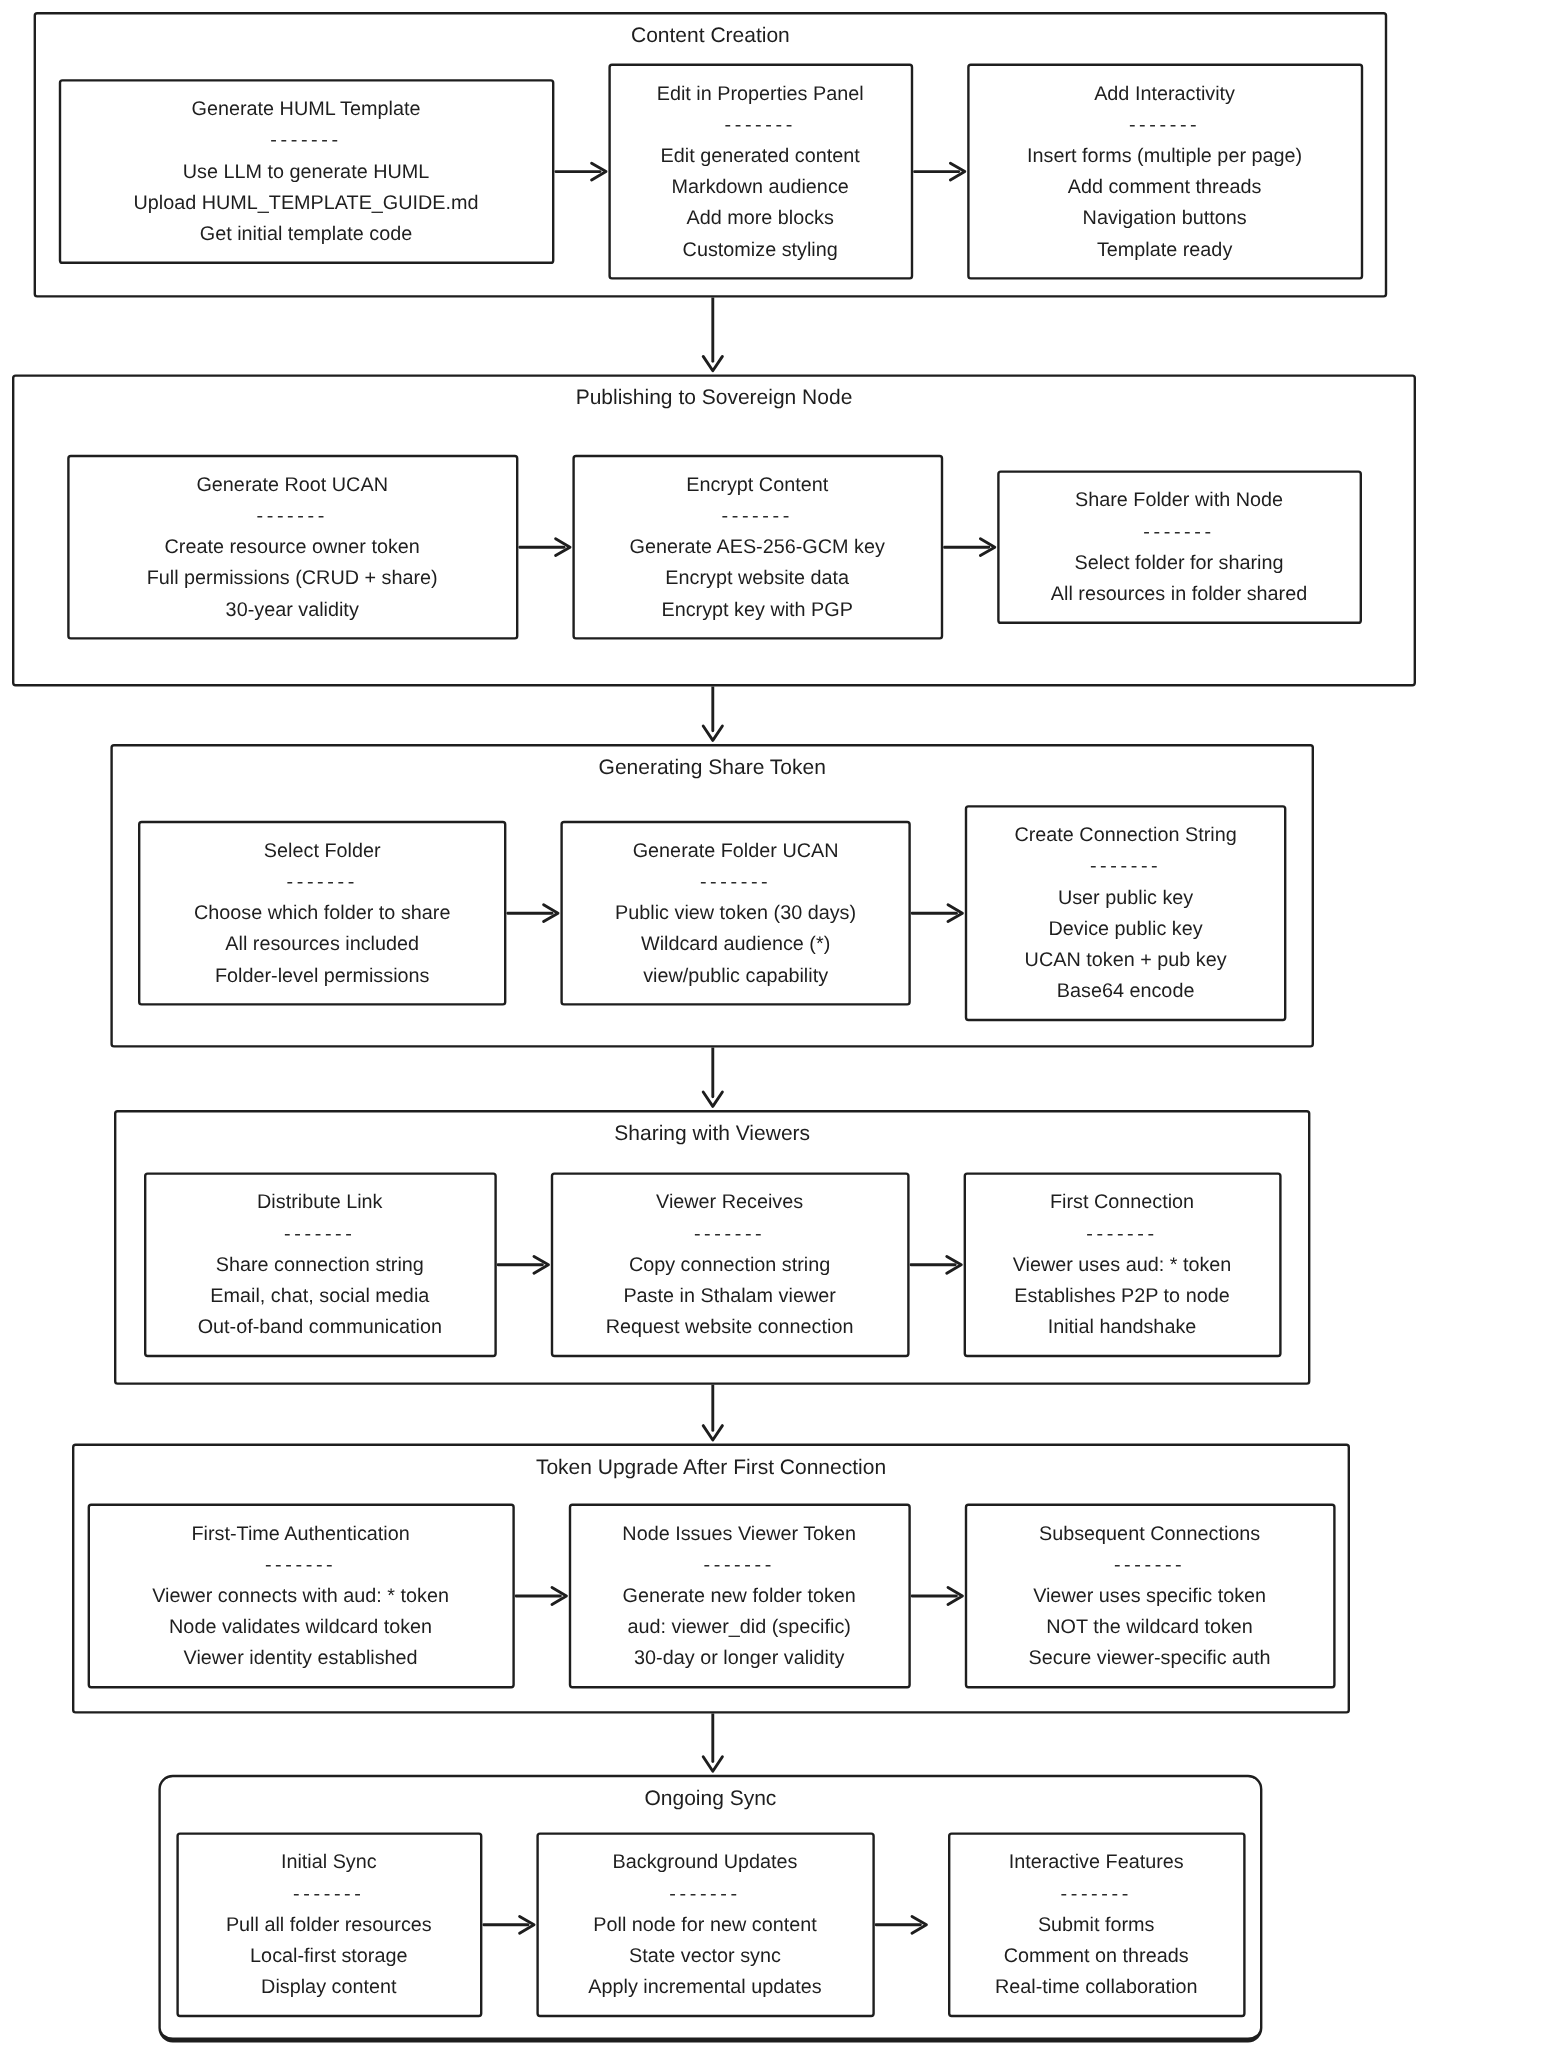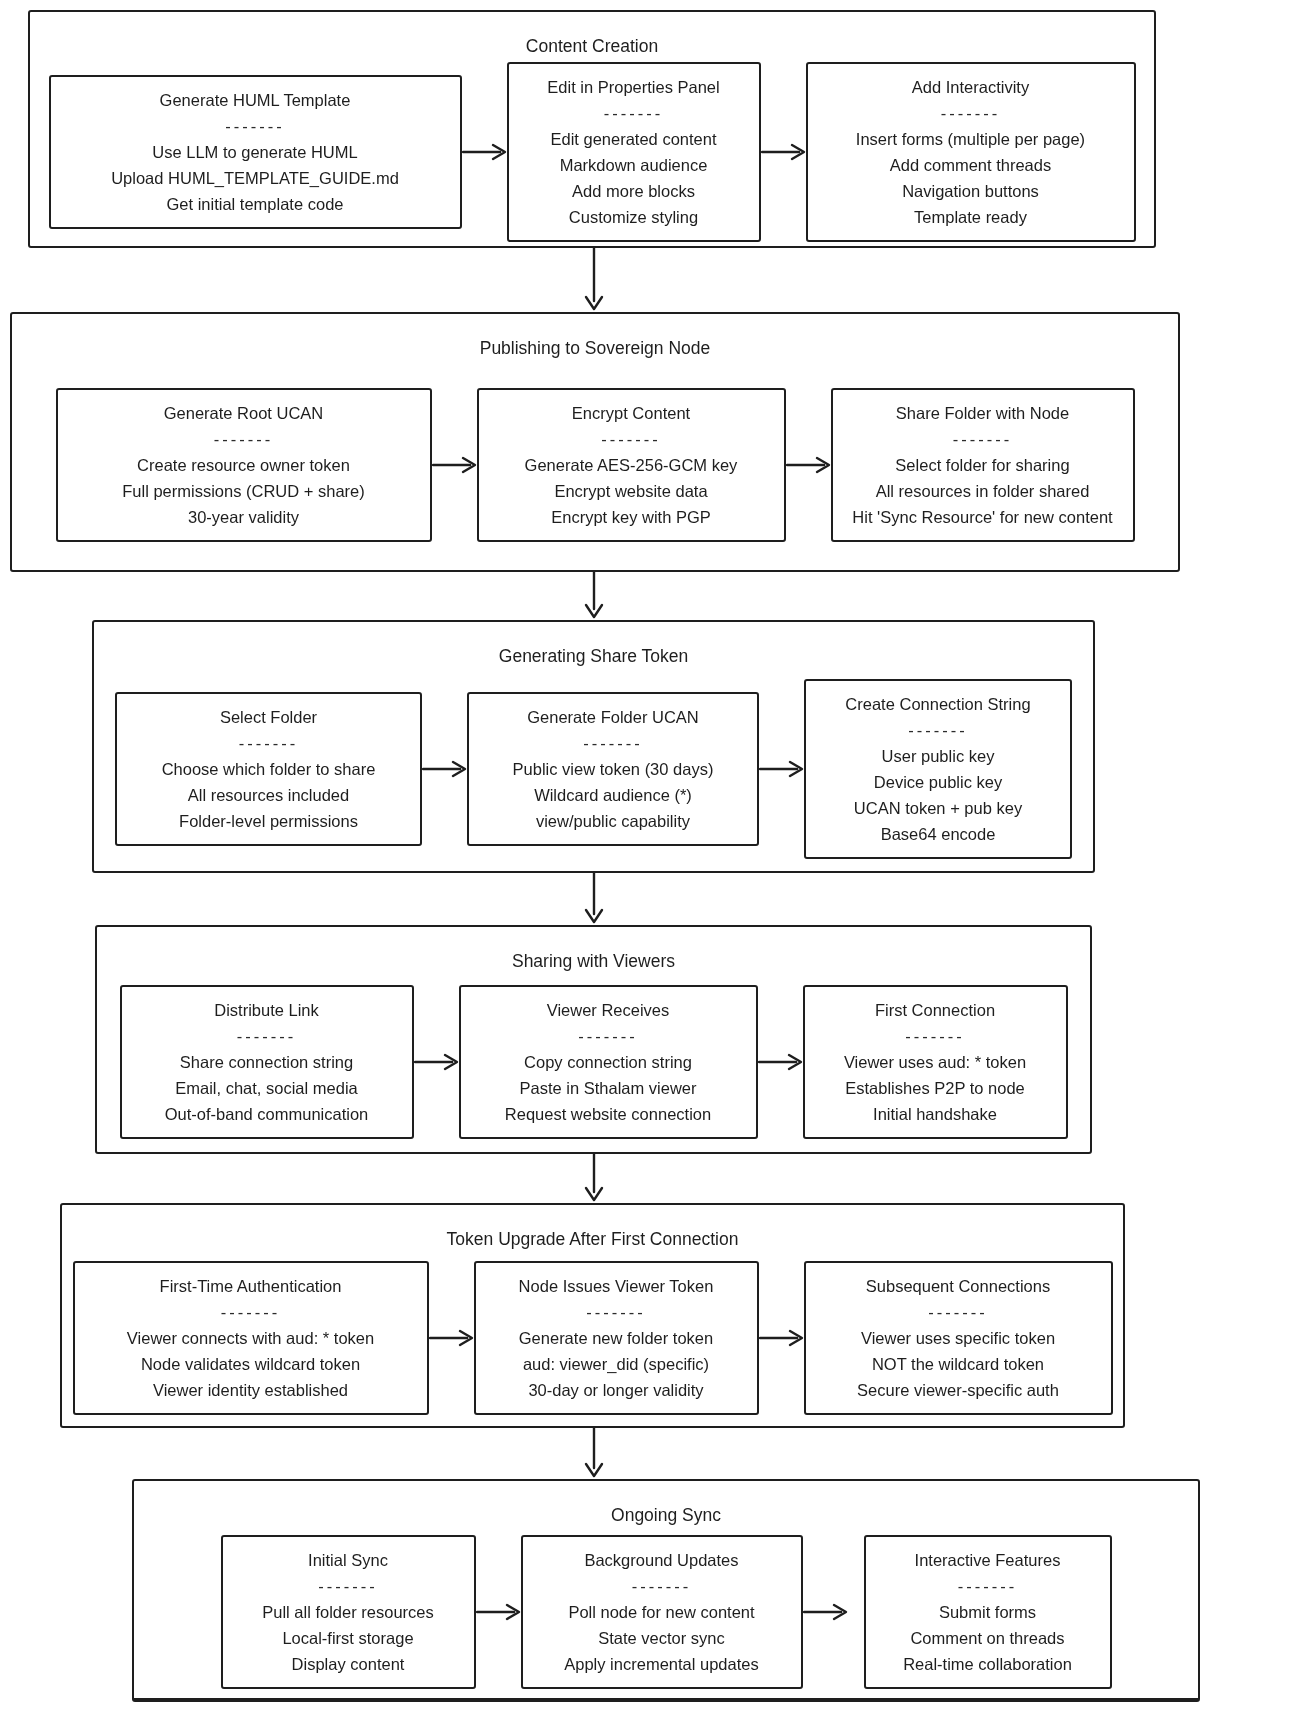--- a/index.html
+++ b/index.html
@@ -15,21 +15,21 @@
     border: 2px solid #1e1e1e;
     border-radius: 3px;
     background: #ffffff;
     box-sizing: border-box;
     display: flex;
     flex-direction: column;
   }
   .section-title {
     text-align: center;
     font-size: 17.5px;
-    padding-top: 24px;
+    padding-top: 7px;
     flex: 0 0 auto;
   }
   .row {
     flex: 1 1 auto;
     display: flex;
     align-items: center;
     justify-content: center;
   }
   .box {
     border: 2px solid #1e1e1e;
@@ -118,21 +118,20 @@
     </div>
     <svg class="harrow" width="45" height="22" viewBox="0 0 45 22">
         <line x1="1" y1="11" x2="38" y2="11"></line>
         <polyline points="31,4 43,11 31,18"></polyline>
       </svg>
     <div class="box" style="width:304px;">
       <div class="box-title">Share Folder with Node</div>
       <div class="box-sep">-------</div>
       <div class="box-line">Select folder for sharing</div>
       <div class="box-line">All resources in folder shared</div>
-      <div class="box-line">Hit 'Sync Resource' for new content</div>
     </div>
   </div>
 </div>
 
 <svg class="varrow" style="top:572px;" width="26" height="47" viewBox="0 0 26 47">
     <line x1="13" y1="0" x2="13" y2="37"></line>
     <polyline points="5,33 13,45 21,33"></polyline>
   </svg>
 
 <div class="section" id="s3" style="left:92px; top:620px; width:1003px; height:253px;">
@@ -249,21 +248,21 @@
       <div class="box-line">Secure viewer-specific auth</div>
     </div>
   </div>
 </div>
 
 <svg class="varrow" style="top:1428px;" width="26" height="50" viewBox="0 0 26 50">
     <line x1="13" y1="0" x2="13" y2="40"></line>
     <polyline points="5,36 13,48 21,36"></polyline>
   </svg>
 
-<div class="section" id="s6" style="left:132px; top:1479px; width:1068px; height:223px;">
+<div class="section" id="s6" style="left:132px; top:1479px; width:920px; height:223px;border-radius:12px;">
   <div class="section-title">Ongoing Sync</div>
   <div class="row">
     <div class="box" style="width:255px;">
       <div class="box-title">Initial Sync</div>
       <div class="box-sep">-------</div>
       <div class="box-line">Pull all folder resources</div>
       <div class="box-line">Local-first storage</div>
       <div class="box-line">Display content</div>
     </div>
     <svg class="harrow" width="45" height="22" viewBox="0 0 45 22">

